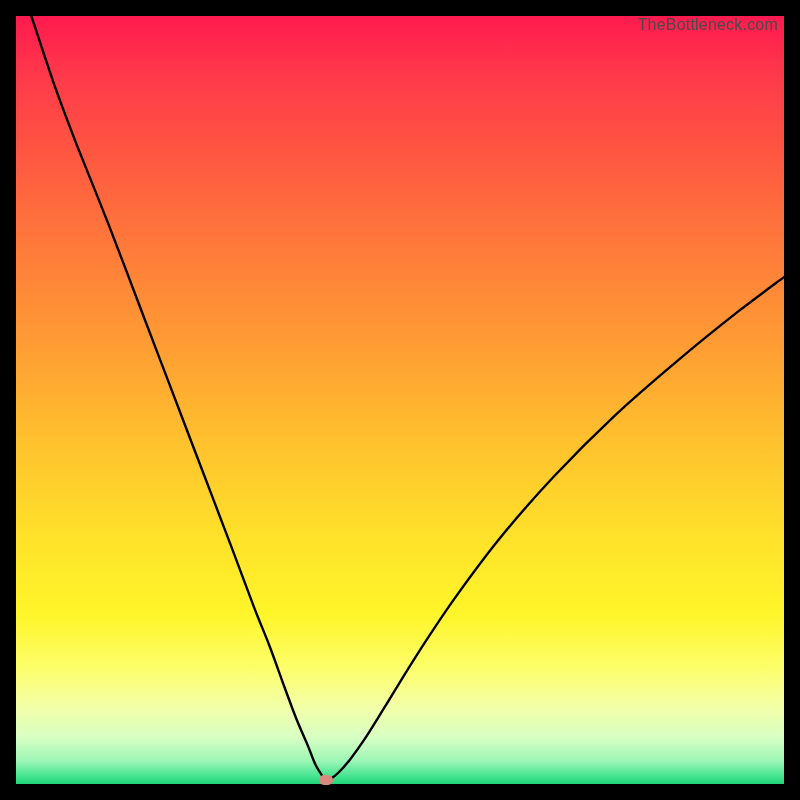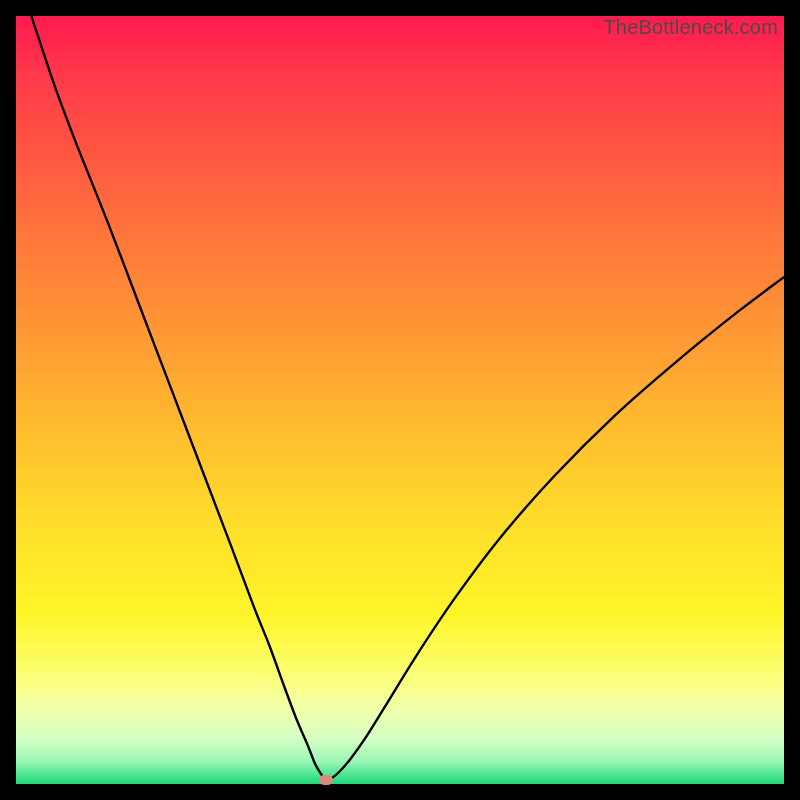--- a/index.html
+++ b/index.html
@@ -32,21 +32,21 @@
       #9cf7b6 97%,
       #44e38f 99%,
       #1fd47a 100%
     );
   }
   .attribution {
     position: absolute;
     top: 0px;
     right: 6px;
     color: #4a4a4a;
-    font-size: 20px;
+    font-size: 16px;
     letter-spacing: 0.2px;
     font-weight: 400;
   }
   svg.curve {
     position: absolute;
     left: 0;
     top: 0;
     width: 768px;
     height: 768px;
   }

